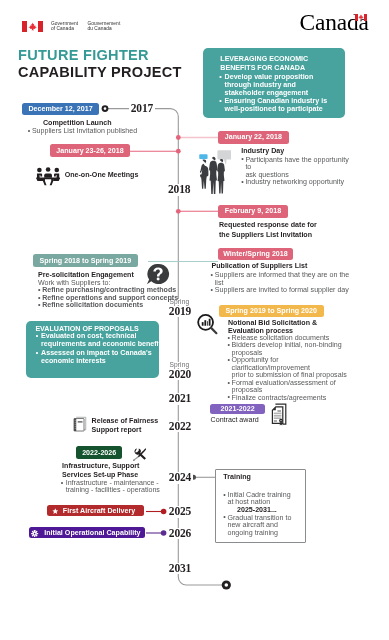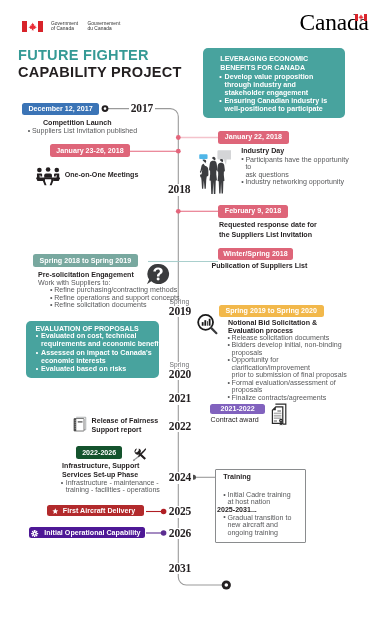--- a/index.html
+++ b/index.html
@@ -205,44 +205,47 @@
     <span class="bl">Industry networking opportunity</span>
   </div>
 
   <div class="badge pink" style="left:218.2px;top:204.8px;height:13.1px;padding:0 6.6px;">February 9, 2018</div>
   <div class="itm-h" style="left:219px;top:221px;line-height:9.8px;">Requested response date for
 the Suppliers List Invitation</div>
 
   <div class="badge teal" style="left:33px;top:254.2px;height:12.9px;padding:0 6.6px;">Spring 2018 to Spring 2019</div>
   <div class="itm-h" style="left:38px;top:270.5px;">Pre-solicitation Engagement</div>
   <div class="itm-b" style="left:38px;top:279.9px;">Work with Suppliers to:</div>
-  <div class="itm-b" style="left:50px;top:287.4px;">
+  <div class="itm-b" style="left:38px;top:287.4px;font-weight:bold;">
     <span class="bl">Refine purchasing/contracting methods</span>
     <span class="bl">Refine operations and support concepts</span>
     <span class="bl">Refine solicitation documents</span>
   </div>
   <svg class="abs" style="left:145.5px;top:262.5px;" width="24" height="24" viewBox="0 0 100 100">
     <path fill="#3A3B3D" d="M52 4 a44 42 0 1 1 -30 72.5 l-18 12 l9 -19.5 a42 42 0 0 1 39 -65z"></path>
     <path fill="#fff" d="M50 19 c-11.5 0 -19 7 -19.5 16.5 h10.8 c0.3 -5 3.5 -8 8.5 -8 c4.7 0 8 2.7 8 6.8
          c0 3.2 -1.6 5.2 -5.6 8 c-4.7 3.3 -6.6 6.3 -6.4 11.8 l0 2.6 h10.5 l0 -2 c0 -3.8 1.4 -5.8 5.6 -8.6
          c5 -3.4 7.6 -7.3 7.6 -13 c0 -8.6 -7.2 -14.1 -19.5 -14.1z"></path>
     <circle cx="50.5" cy="66.5" r="6.2" fill="#fff"></circle>
   </svg>
 
   <div class="badge pink" style="left:217.6px;top:248.4px;height:12px;padding:0 5.6px;">Winter/Spring 2018</div>
   <div class="itm-h" style="left:211.5px;top:262.2px;">Publication of Suppliers List</div>
+  <div class="itm-b" style="left:210.6px;top:272.3px;">
+    <span class="bl">Suppliers are informed that they are on the list</span>
+    <span class="bl">Suppliers are invited to formal supplier day</span>
+  </div>
 
   <div class="teal-box" id="eval-box" style="left:25.8px;top:321.4px;width:133.1px;height:56.6px;">
     <div class="tb-head" style="position:absolute;left:9.6px;top:3.2px;width:130px;">EVALUATION OF PROPOSALS</div>
     <ul class="tb-ul" style="position:absolute;left:10px;top:10.9px;width:128px;">
       <li>Evaluated on cost, technical
 requirements and economic benefit</li>
       <li>Assessed on impact to Canada's
 economic interests</li>
-      <li>Evaluated based on risks</li>
     </ul>
   </div>
 
   <div class="badge orange" style="left:218.8px;top:304.5px;height:12.7px;padding:0 6.6px;">Spring 2019 to Spring 2020</div>
   <svg class="abs" style="left:196px;top:313px;" width="24" height="24" viewBox="0 0 100 100">
     <circle cx="40" cy="39" r="31" fill="none" stroke="#1A1A1A" stroke-width="7.5"></circle>
     <g fill="#1A1A1A">
       <rect x="24" y="38" width="7.5" height="15"></rect>
       <rect x="35" y="30" width="7.5" height="23"></rect>
       <rect x="46.5" y="34" width="3.2" height="19"></rect>
@@ -316,21 +319,21 @@
 training - facilities - operations</span>
   </div>
 
   <div class="abs" id="training-box" style="left:215.3px;top:468.5px;width:88.6px;height:72.6px;
         border:0.8px solid #8A8C8E;background:#fff;border-radius:1px;"></div>
   <div class="itm-h" style="left:223.3px;top:472.6px;">Training</div>
   <div class="itm-b" style="left:223.3px;top:492px;">
     <span class="bl">Initial Cadre training
 at host nation</span>
   </div>
-  <div class="itm-h" style="left:217px;top:506.1px;">2025-2031...</div>
+  <div class="itm-h" style="left:237px;top:506.1px;">2025-2031...</div>
   <div class="itm-b" style="left:223.3px;top:514.6px;">
     <span class="bl">Gradual transition to
 new aircraft and
 ongoing training</span>
   </div>
 
   <div class="badge dkred" style="left:47.3px;top:505.3px;height:11.2px;width:96.4px;padding-left:15.5px;">First Aircraft Delivery</div>
   <svg class="abs" style="left:52.4px;top:507.6px;" width="6.6" height="6.6" viewBox="0 0 24 24">
     <path fill="#fff" d="M12 1.2 l3.1 7 l7.6 0.7 l-5.7 5.1 l1.7 7.5 l-6.7 -4 l-6.7 4 l1.7 -7.5 l-5.7 -5.1 l7.6 -0.7z"></path>
   </svg>

